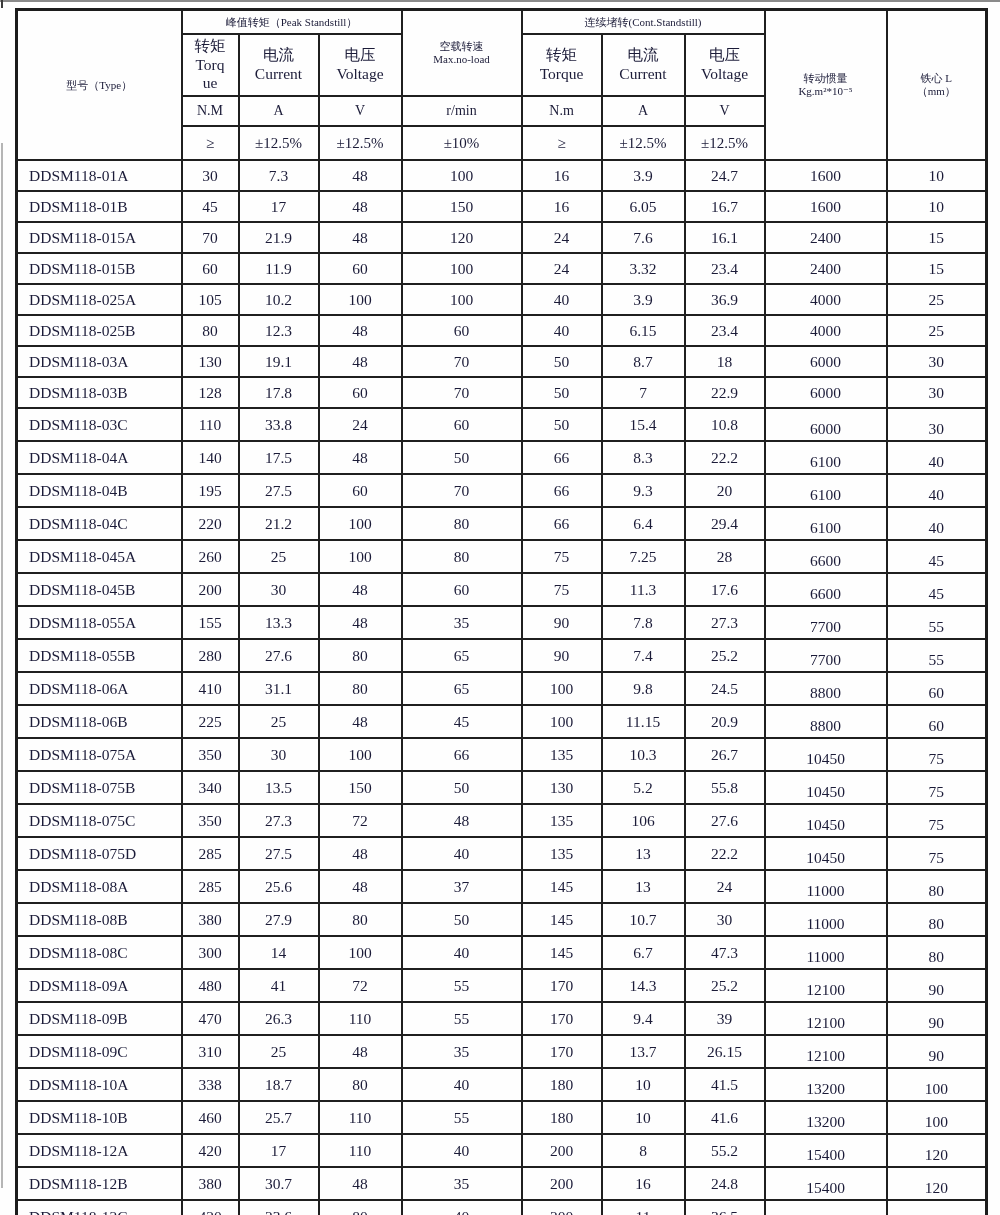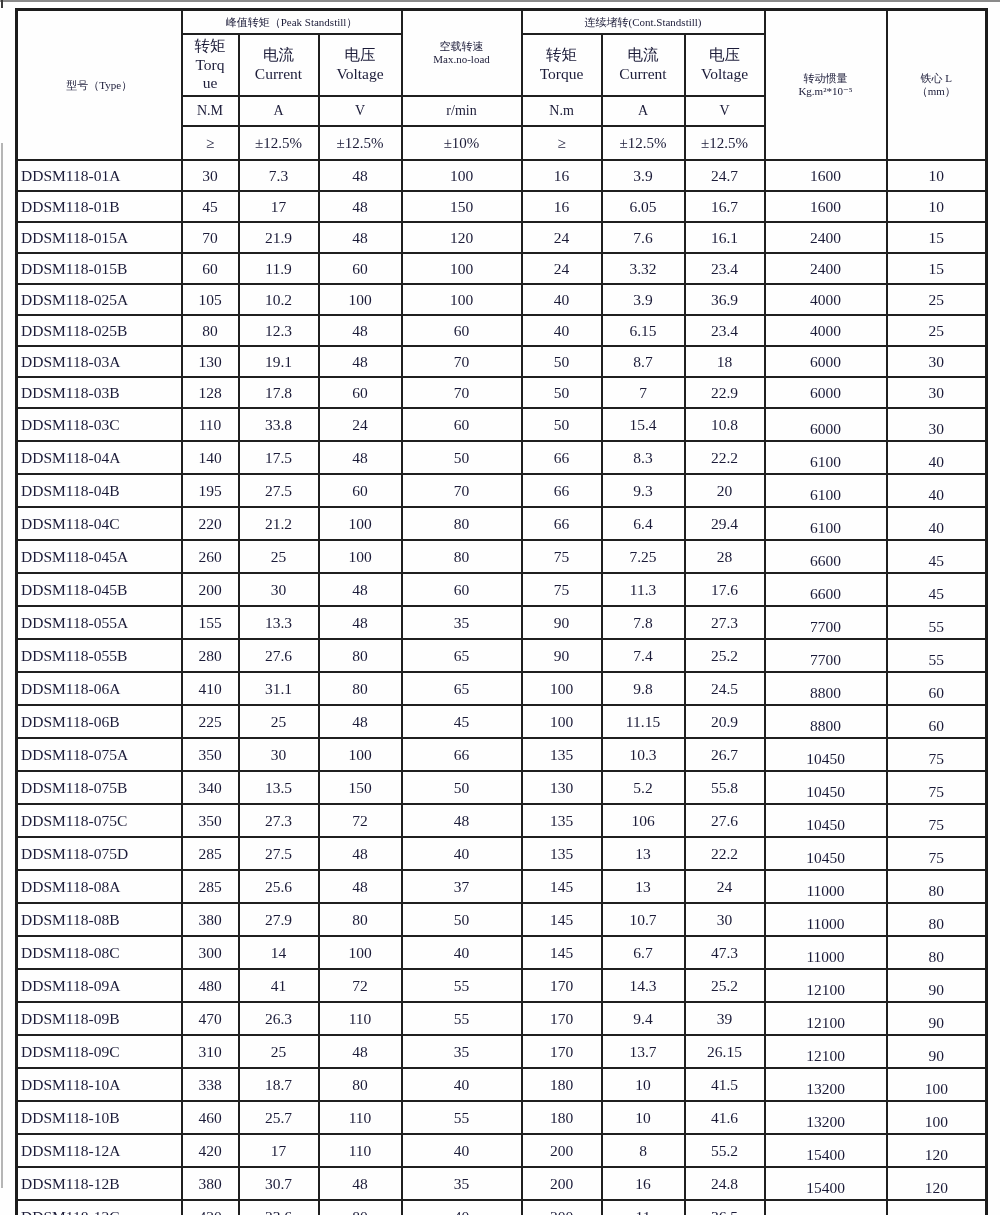--- a/index.html
+++ b/index.html
@@ -25,21 +25,21 @@
     padding:0;font-weight:normal;
     color:#1b1b38;
     overflow:hidden;
   }
   .pre{white-space:pre-line;line-height:1.2;}
   tr.h1 th{height:22px;font-size:11px;}
   tr.h2 th{height:60px;font-size:15.5px;}
   tr.h3 th{height:28px;font-size:14px;}
   tr.h4 th{height:32px;font-size:15px;}
   .spec tbody td{height:29px;font-size:15.5px;}
-  .spec tbody td.type-cell{text-align:left;padding-left:3px;}
+  .spec tbody td.type-cell{text-align:left;padding-left:11px;}
   .spec tbody td.low{vertical-align:bottom;padding-bottom:2px;}
 </style>
 </head>
 <body>
 
 <div class="page">
   <div class="edge-top"></div>
   <div class="edge-left-frag"></div>
   <div class="edge-left"></div>
 

